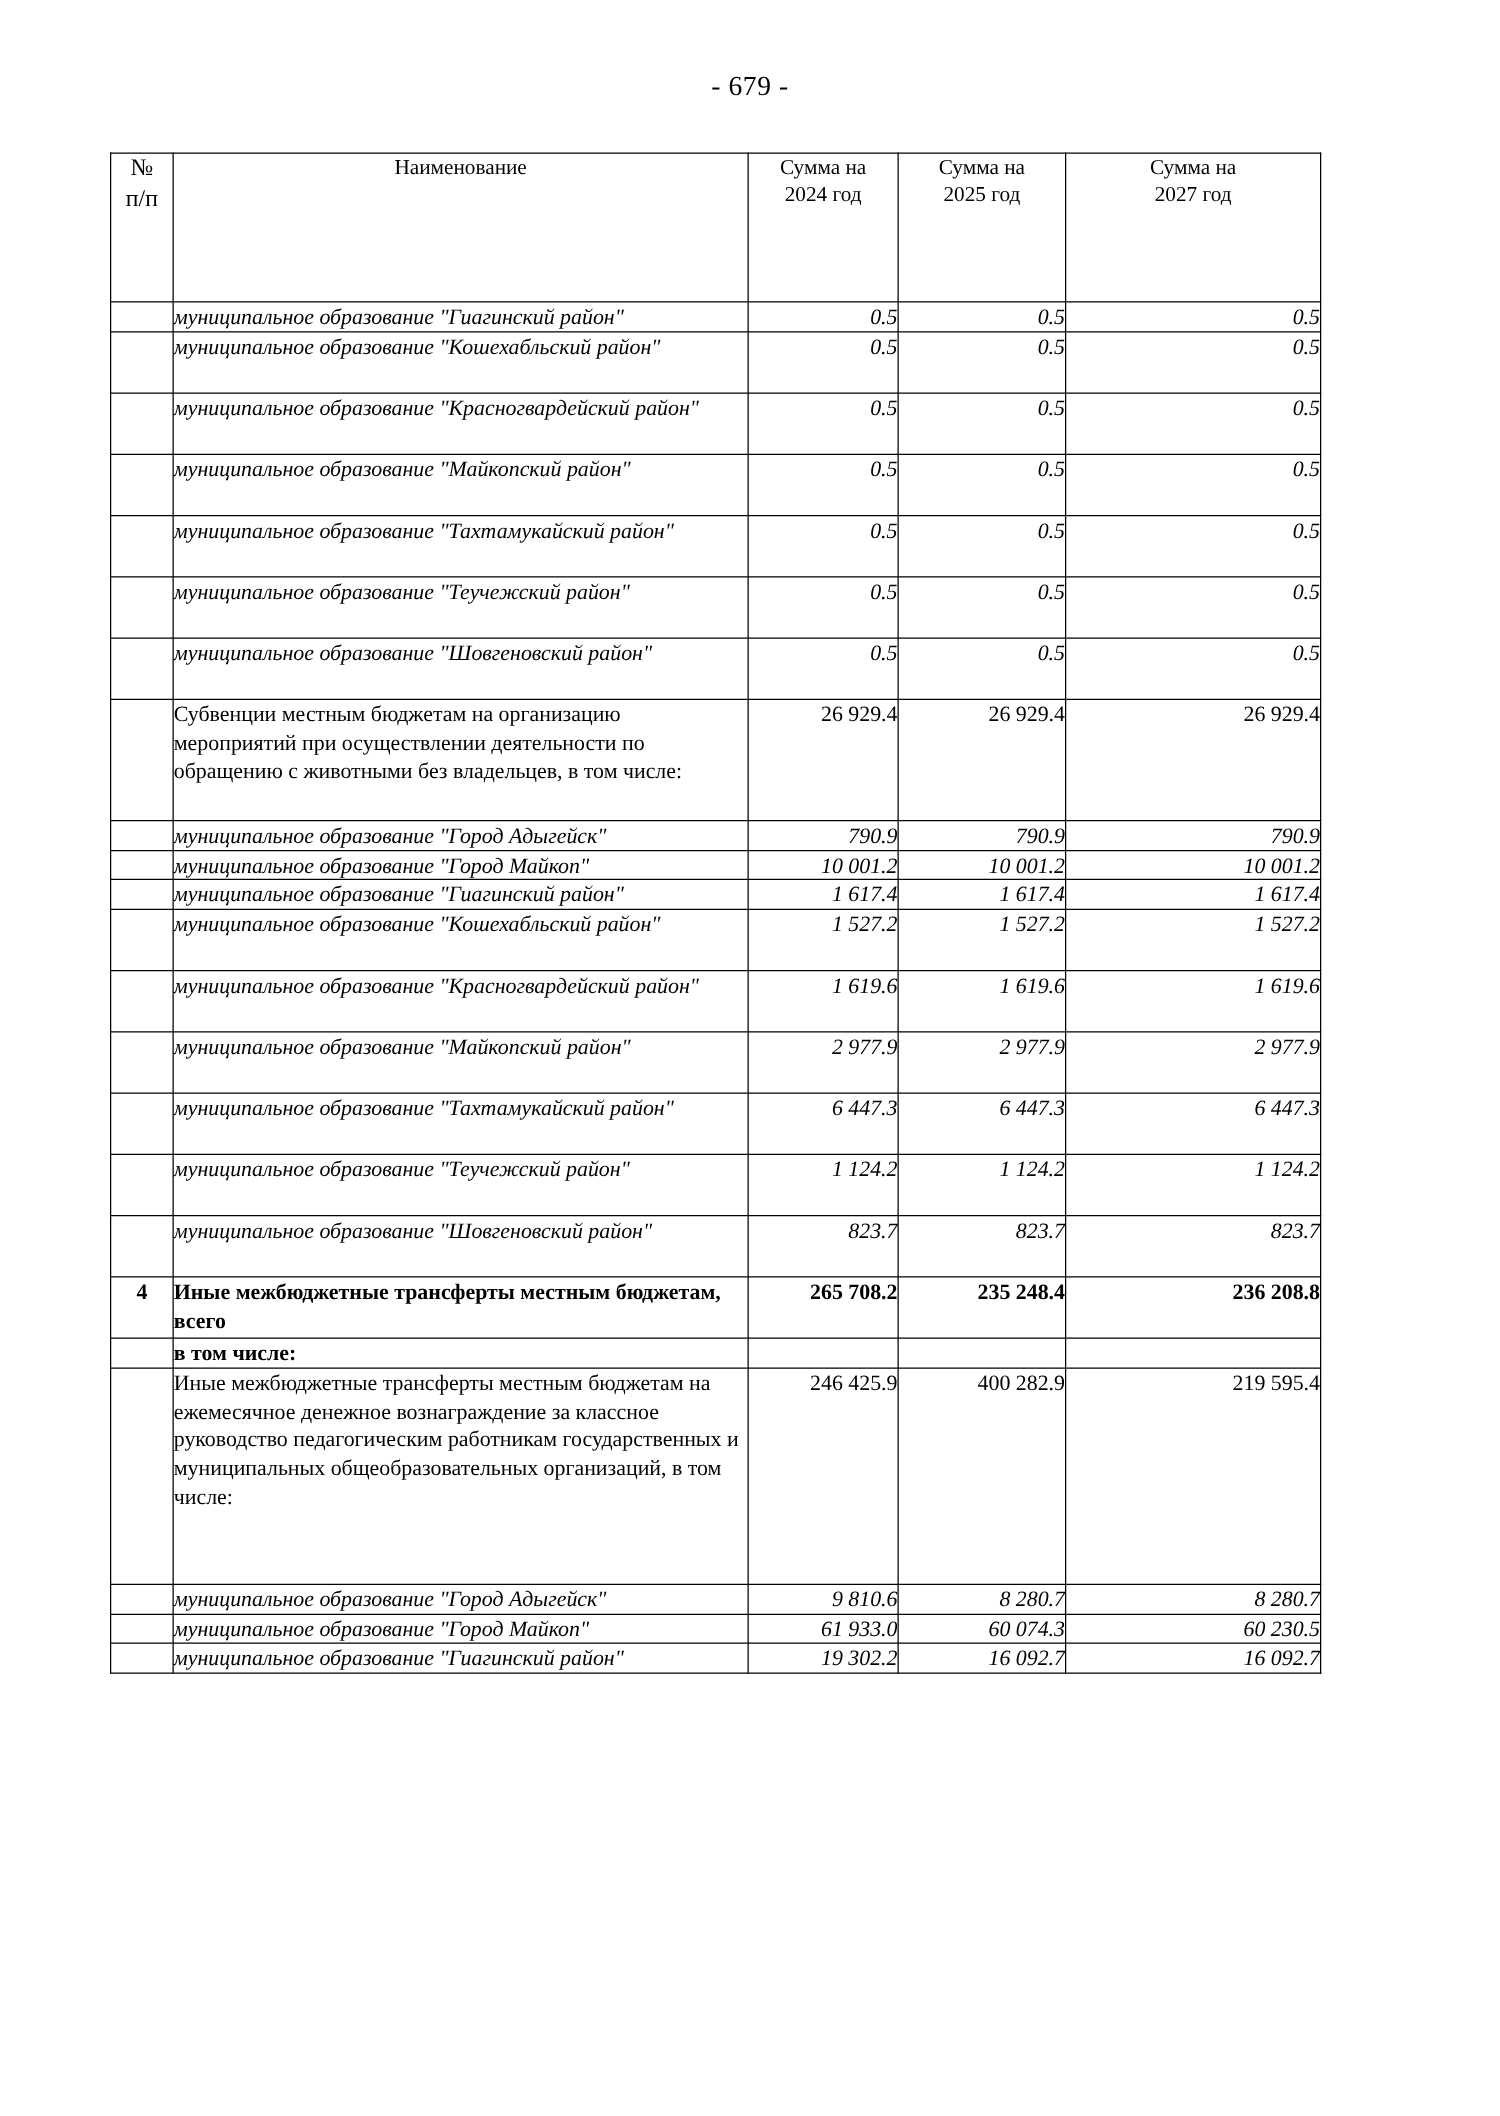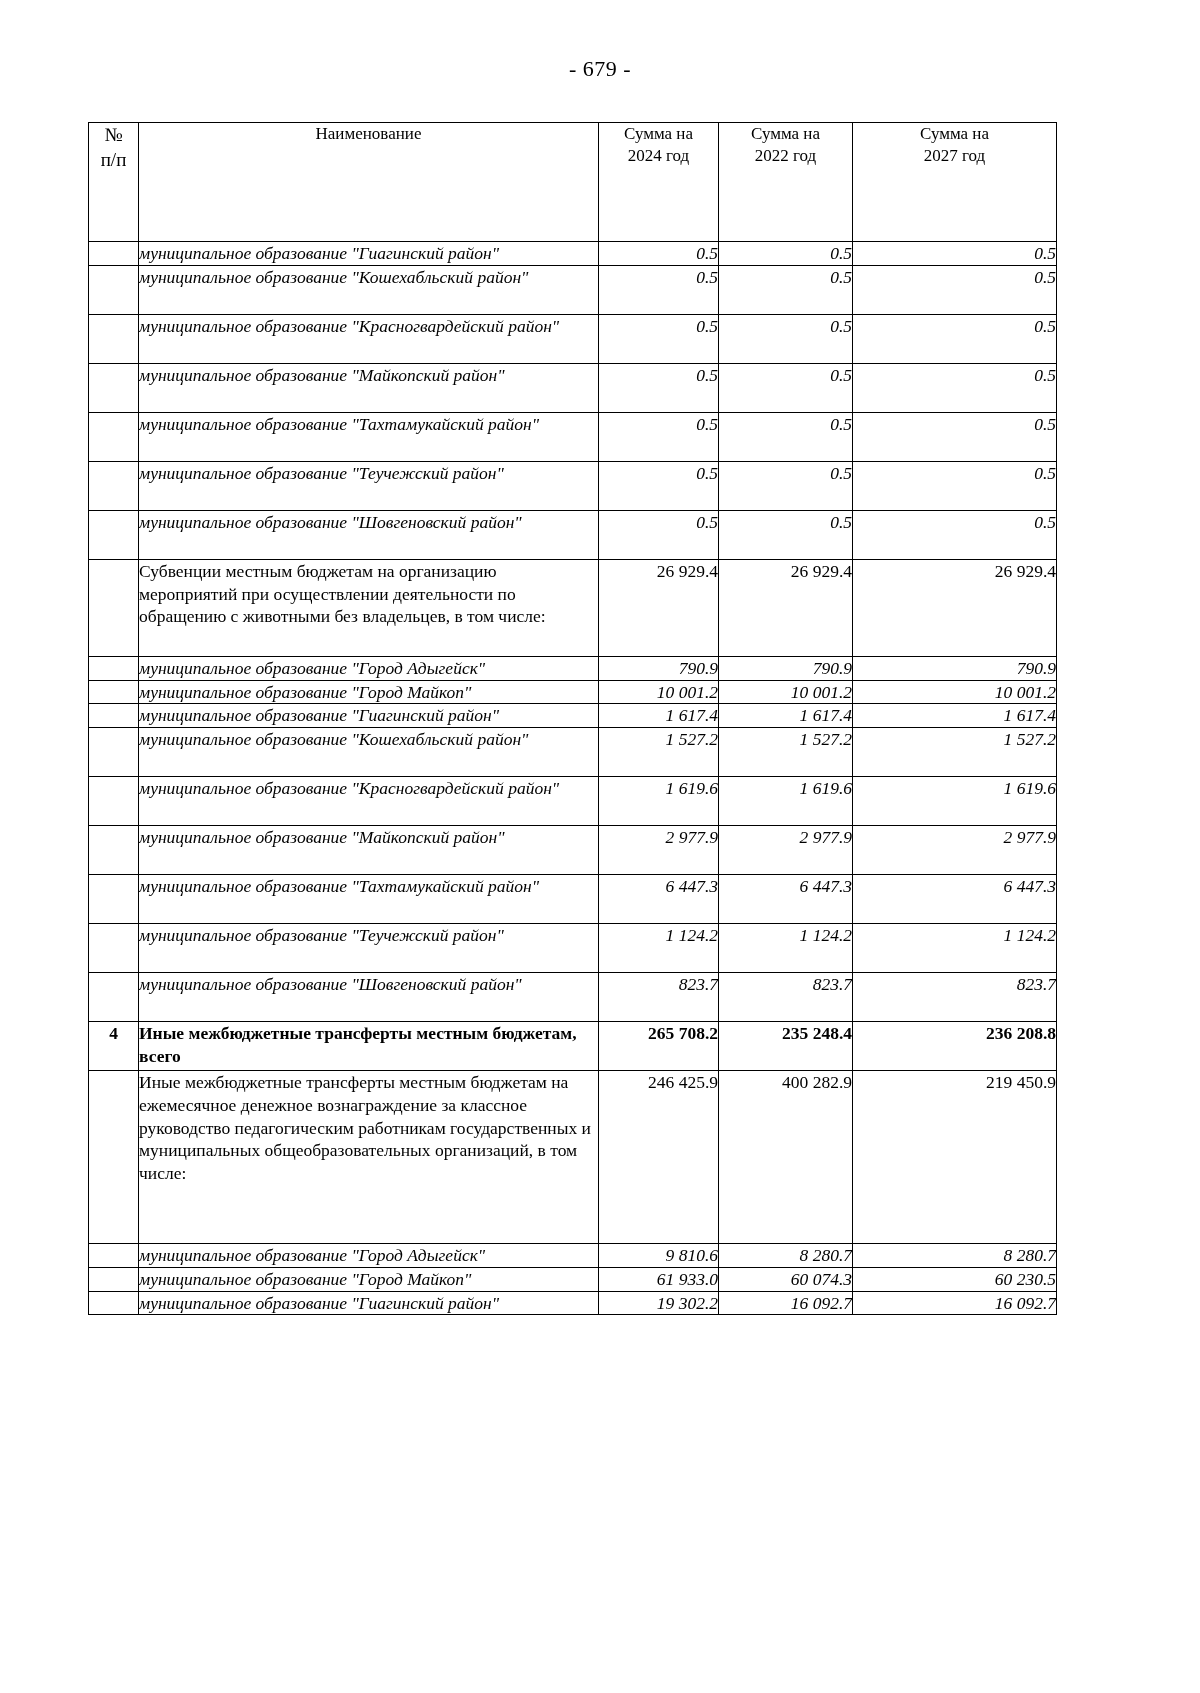--- a/index.html
+++ b/index.html
@@ -117,21 +117,21 @@
             <div>№</div>
             <div>п/п</div>
           </th>
           <th>Наименование</th>
           <th>
             <div>Сумма на</div>
             <div>2024 год</div>
           </th>
           <th>
             <div>Сумма на</div>
-            <div>2022 год</div>
+            <div>2025 год</div>
           </th>
           <th>
             <div>Сумма на</div>
             <div>2027 год</div>
           </th>
         </tr>
       </thead>
       <tbody id="table-body">
           <tr class="it r1">
             <td class="cell-idx"></td>
@@ -252,26 +252,33 @@
             <td class="cell-num">823.7</td>
             <td class="cell-num">823.7</td>
           </tr>
           <tr class="bold r2">
             <td class="cell-idx">4</td>
             <td class="cell-name">Иные межбюджетные трансферты местным бюджетам, всего</td>
             <td class="cell-num">265 708.2</td>
             <td class="cell-num">235 248.4</td>
             <td class="cell-num">236 208.8</td>
           </tr>
+          <tr class="bold r1">
+            <td class="cell-idx"></td>
+            <td class="cell-name">в том числе:</td>
+            <td class="cell-num"></td>
+            <td class="cell-num"></td>
+            <td class="cell-num"></td>
+          </tr>
           <tr class="r7">
             <td class="cell-idx"></td>
             <td class="cell-name">Иные межбюджетные трансферты местным бюджетам на ежемесячное денежное вознаграждение за классное руководство педагогическим работникам государственных и муниципальных общеобразовательных организаций, в том числе:</td>
             <td class="cell-num">246 425.9</td>
             <td class="cell-num">400 282.9</td>
-            <td class="cell-num">219 450.9</td>
+            <td class="cell-num">219 595.4</td>
           </tr>
           <tr class="it r1">
             <td class="cell-idx"></td>
             <td class="cell-name">муниципальное образование "Город Адыгейск"</td>
             <td class="cell-num">9 810.6</td>
             <td class="cell-num">8 280.7</td>
             <td class="cell-num">8 280.7</td>
           </tr>
           <tr class="it r1">
             <td class="cell-idx"></td>

